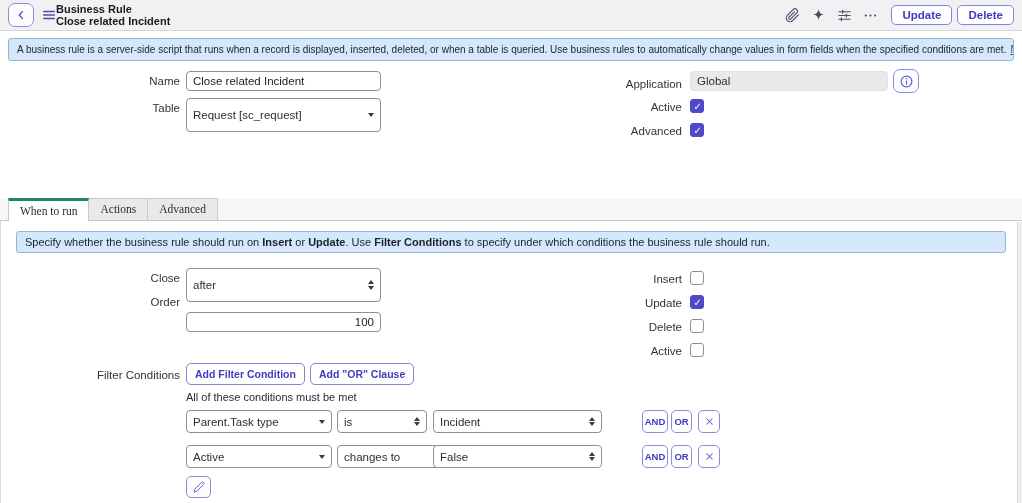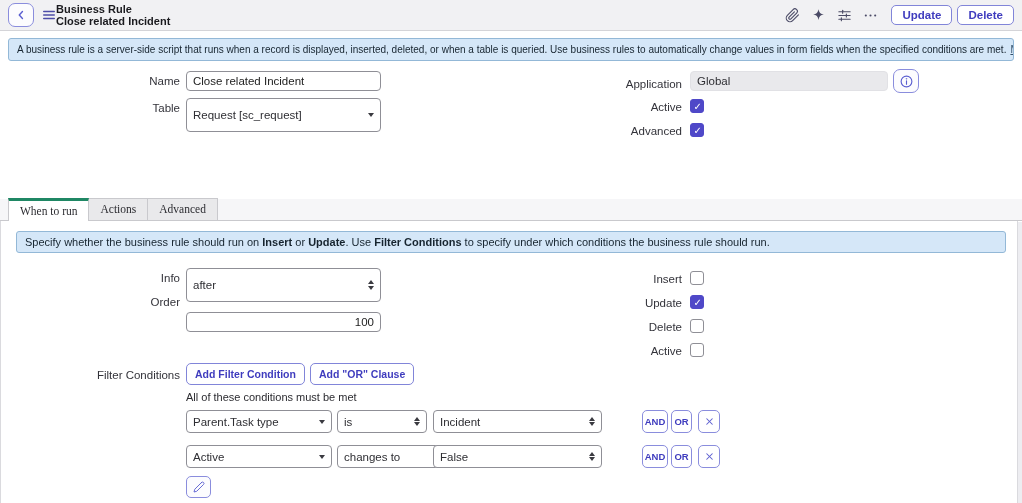--- a/index.html
+++ b/index.html
@@ -184,21 +184,21 @@
 
   <div class="panel"></div>
   <div class="scroll-track"></div>
 
   <div class="banner banner-when">
     <span>
       <span>Specify whether the business rule should run on </span><b>Insert</b><span> or </span><b>Update</b><span>. Use </span><b>Filter Conditions</b><span> to specify under which conditions the business rule should run.</span>
     </span>
   </div>
 
-  <div class="flabel" style="top:268px;">Info</div>
+  <div class="flabel" style="top:268px;">Close</div>
   <div class="select-box" style="left:186px;top:268px;width:195px;">
     <span>after</span>
     <span class="spinner">
         <span class="sp-up"></span>
         <span class="sp-down"></span>
       </span>
   </div>
 
   <div class="flabel" style="top:292px;">Order</div>
   <input class="input ralign" style="left: 186px; top: 292px; width: 195px; margin-top: 20px;" value="100">

